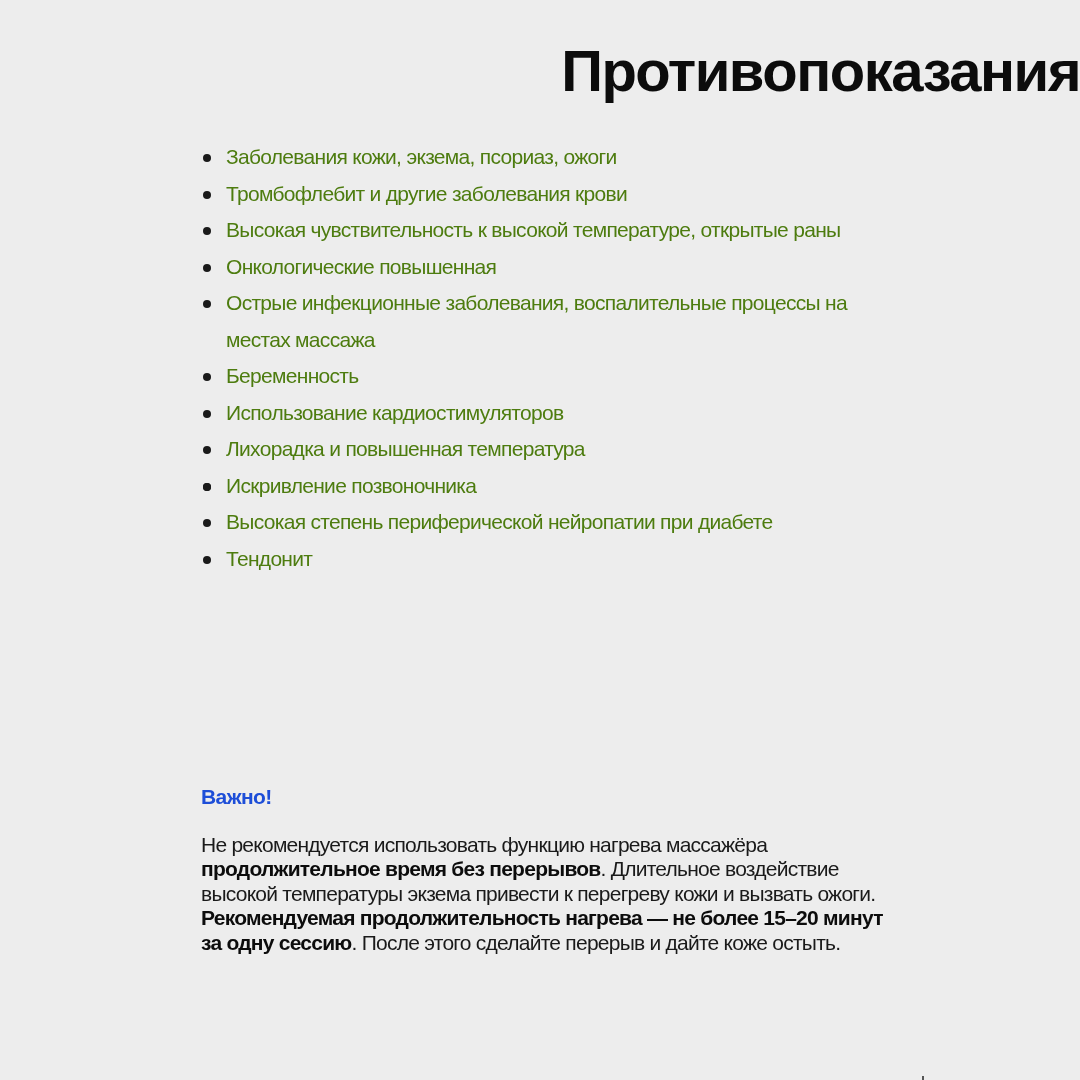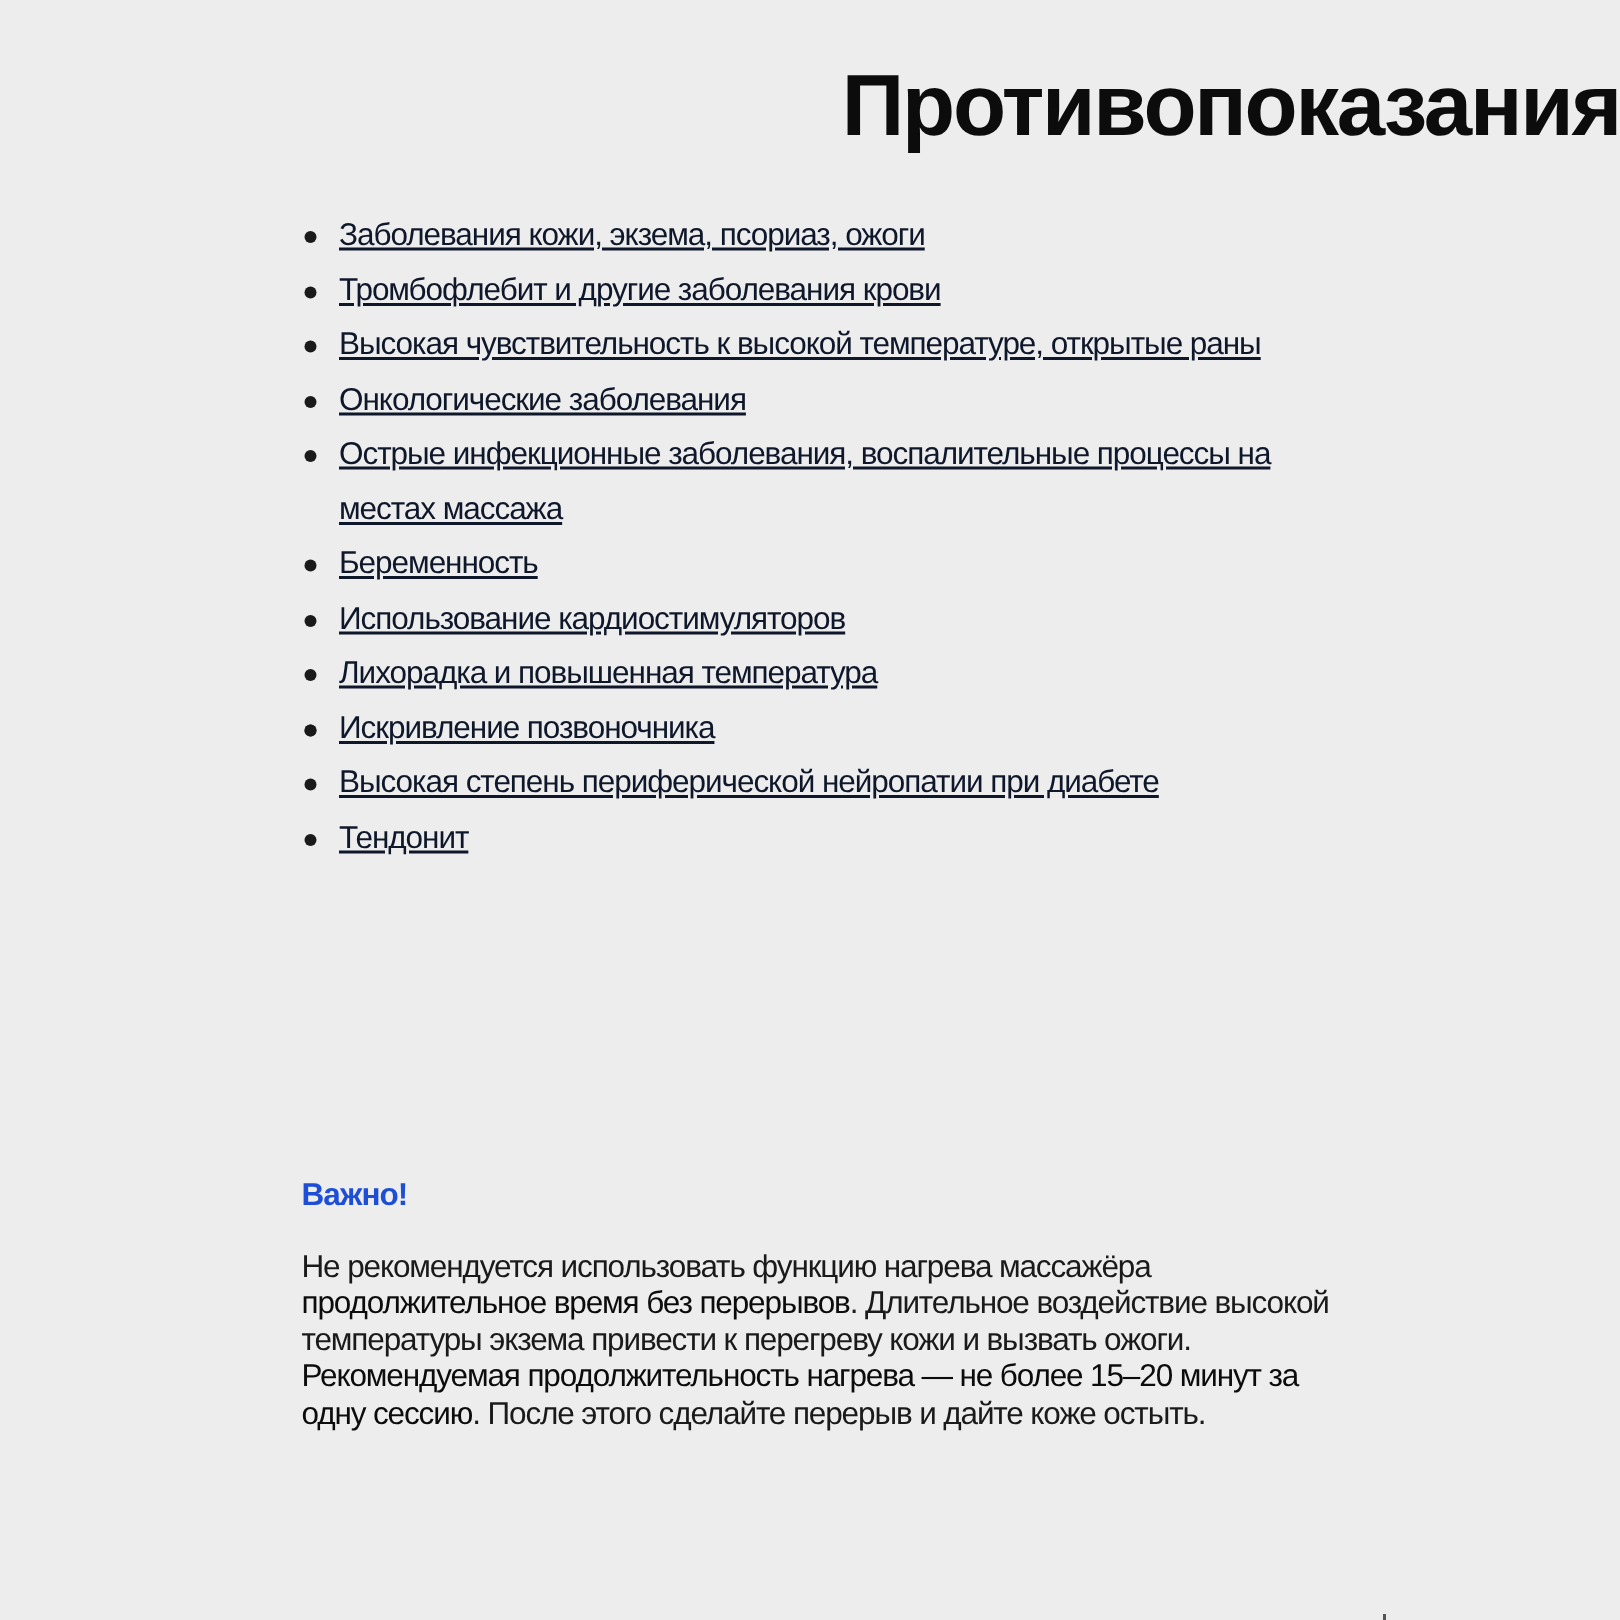--- a/index.html
+++ b/index.html
@@ -36,22 +36,21 @@
       margin: 0;
       padding: 0;
       list-style: none;
     }
     .contra-list li {
       position: relative;
       padding-left: 26px;
       font-size: 21px;
       line-height: 36.5px;
       letter-spacing: -0.7px;
-      color: #0f172a;
-      text-decoration: underline;
+      color: #4d7c0f;
     }
     .contra-list li .bullet {
       position: absolute;
       left: 3px;
       top: 15px;
       width: 8px;
       height: 8px;
       border-radius: 50%;
       background: #1a1a1a;
     }
@@ -71,42 +70,42 @@
       top: 833px;
       left: 201px;
       width: 690px;
       font-size: 21px;
       line-height: 24.4px;
       letter-spacing: -0.75px;
       color: #1a1a1a;
       margin: 0;
     }
     .important-text b {
-      font-weight: 400;
+      font-weight: 700;
       color: #0c0c0c;
     }
     .corner-mark {
       position: absolute;
       left: 922px;
       top: 1076px;
       width: 2px;
       height: 4px;
       background: #555;
     }
   </style>
 </head>
 <body>
 
 <h1 class="page-title">Противопоказания</h1>
 
 <ul class="contra-list">
   <li><span class="bullet"></span><span>Заболевания кожи, экзема, псориаз, ожоги</span></li>
   <li><span class="bullet"></span><span>Тромбофлебит и другие заболевания крови</span></li>
   <li style="width:640px"><span class="bullet"></span><span>Высокая чувствительность к высокой температуре, открытые раны</span></li>
-  <li><span class="bullet"></span><span>Онкологические заболевания</span></li>
+  <li><span class="bullet"></span><span>Онкологические повышенная</span></li>
   <li style="width:680px"><span class="bullet"></span><span>Острые инфекционные заболевания, воспалительные процессы на местах массажа</span></li>
   <li><span class="bullet"></span><span>Беременность</span></li>
   <li><span class="bullet"></span><span>Использование кардиостимуляторов</span></li>
   <li><span class="bullet"></span><span>Лихорадка и повышенная температура</span></li>
   <li style="width:690px"><span class="bullet"></span></li>
   <li><span class="bullet"></span><span>Искривление позвоночника</span></li>
   <li><span class="bullet"></span><span>Высокая степень периферической нейропатии при диабете</span></li>
   <li><span class="bullet"></span><span>Тендонит</span></li>
 </ul>
 

